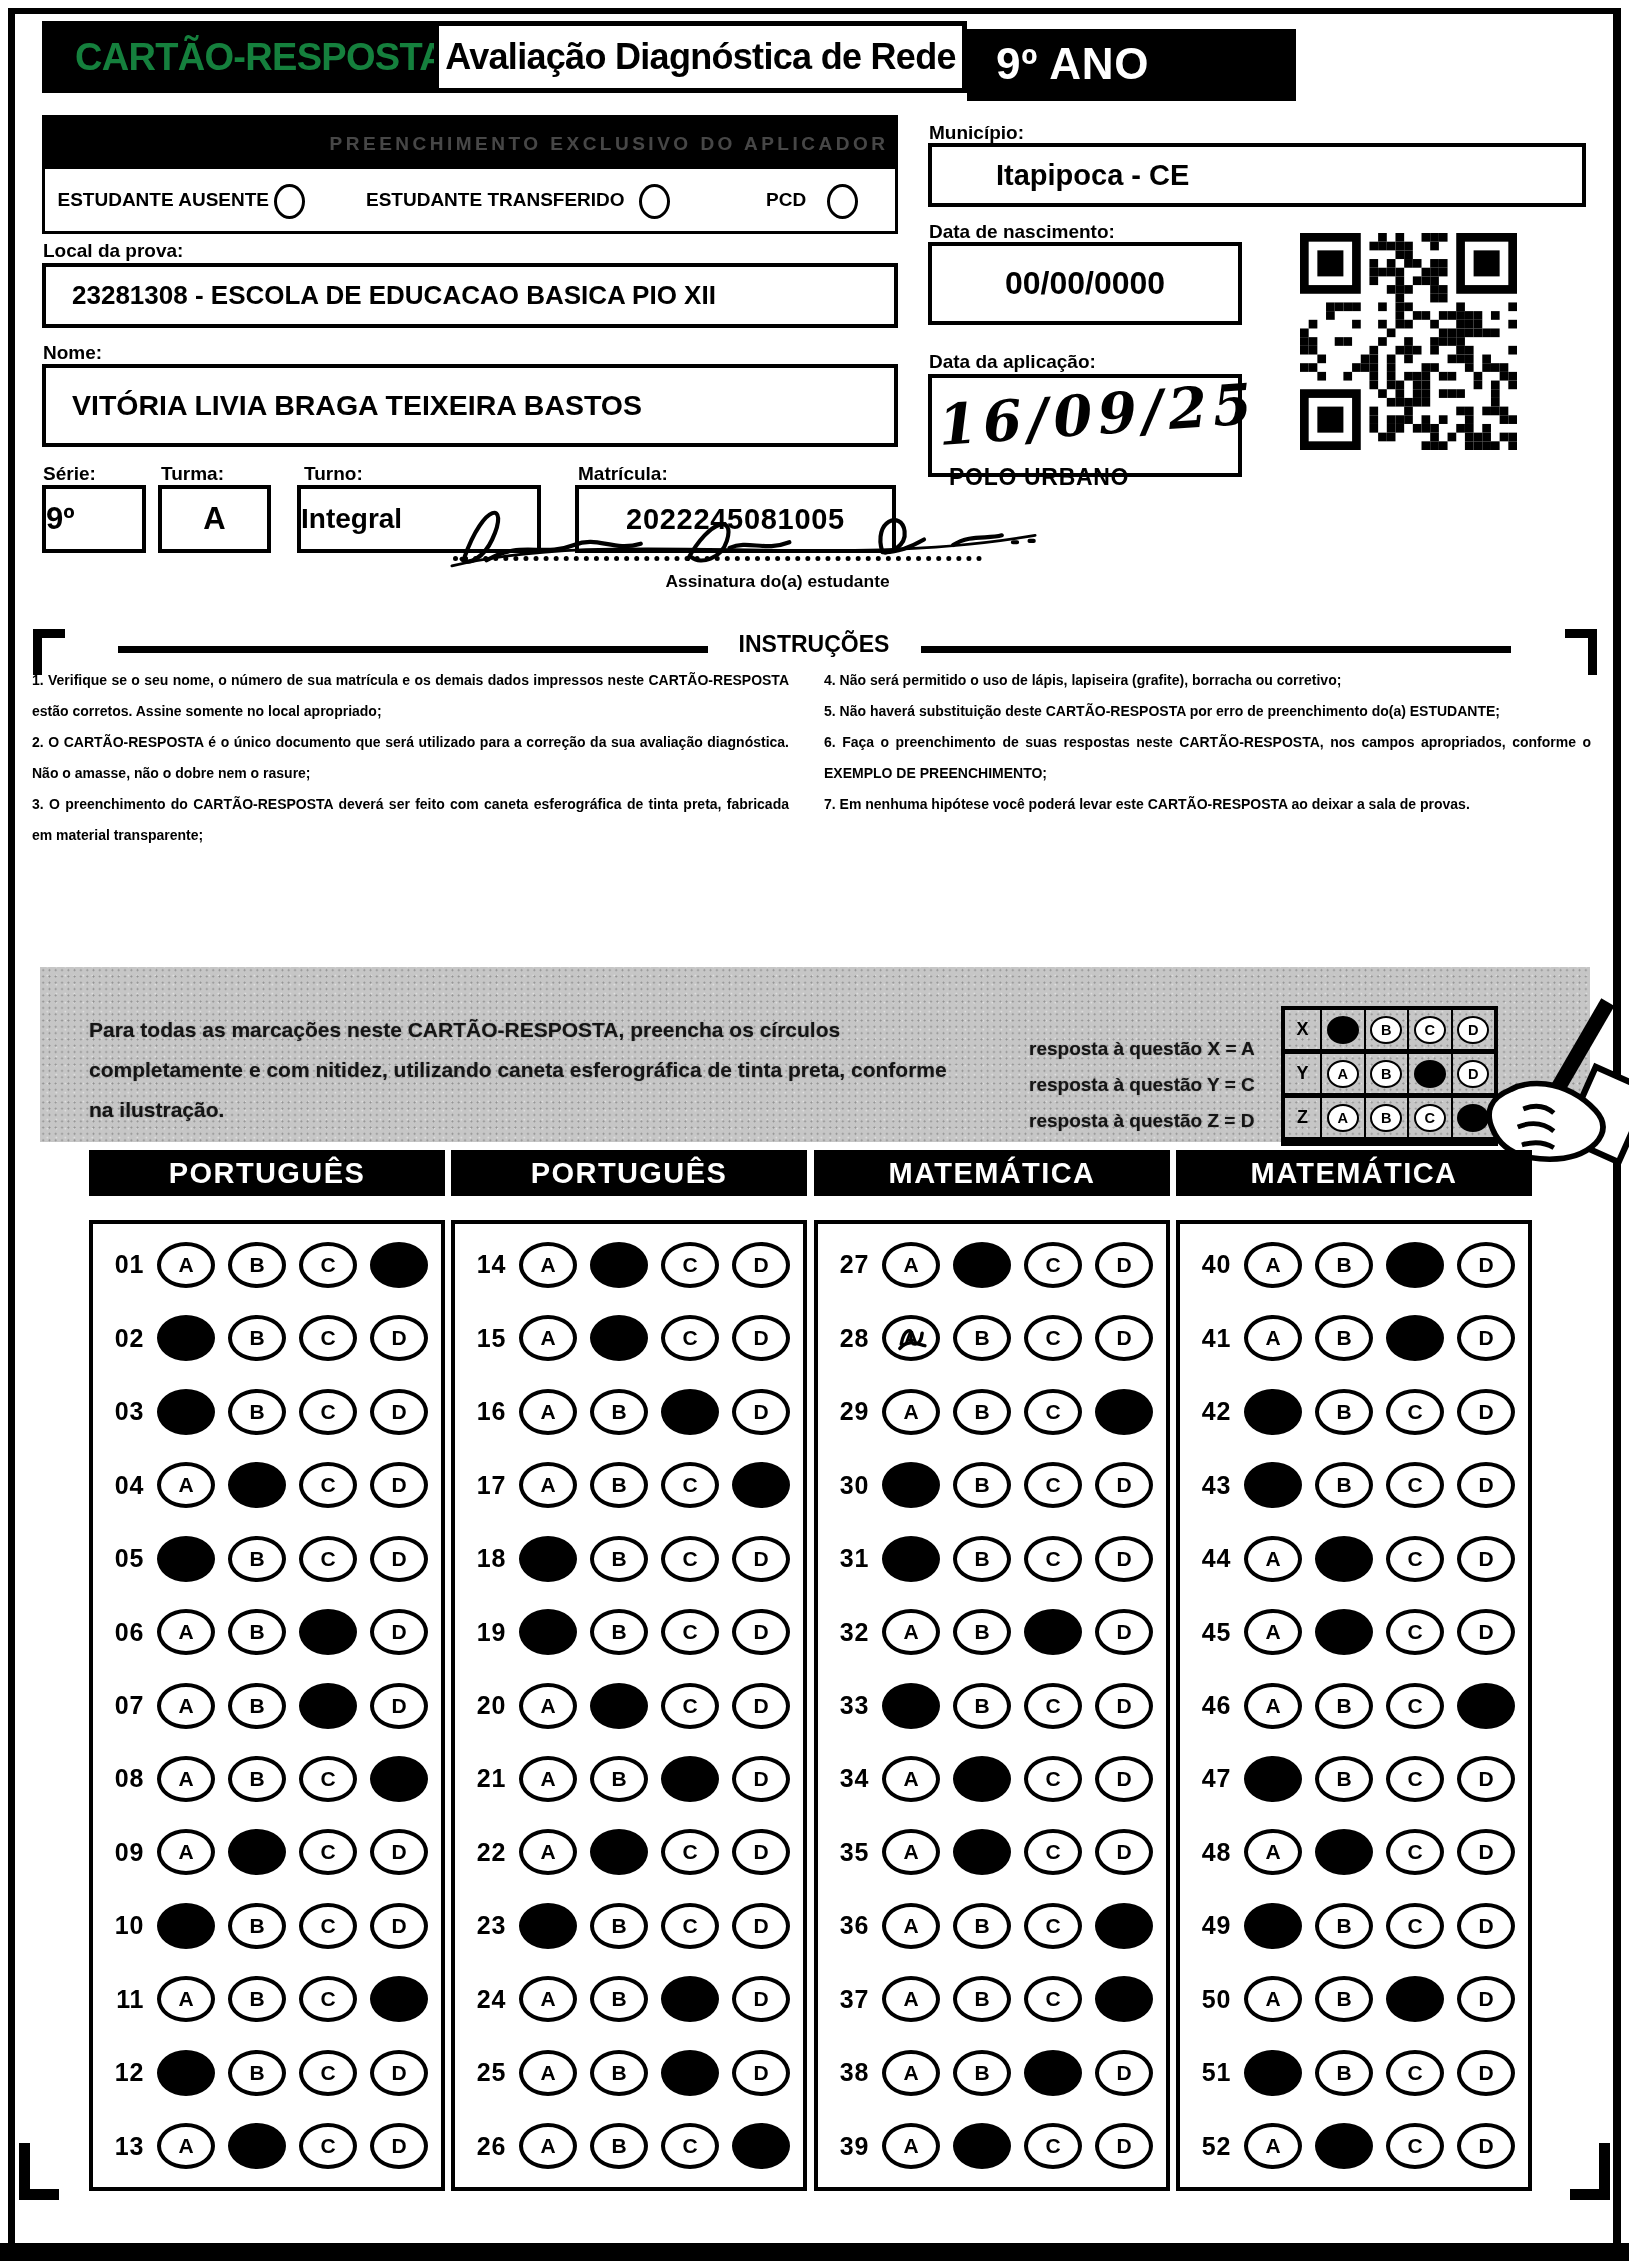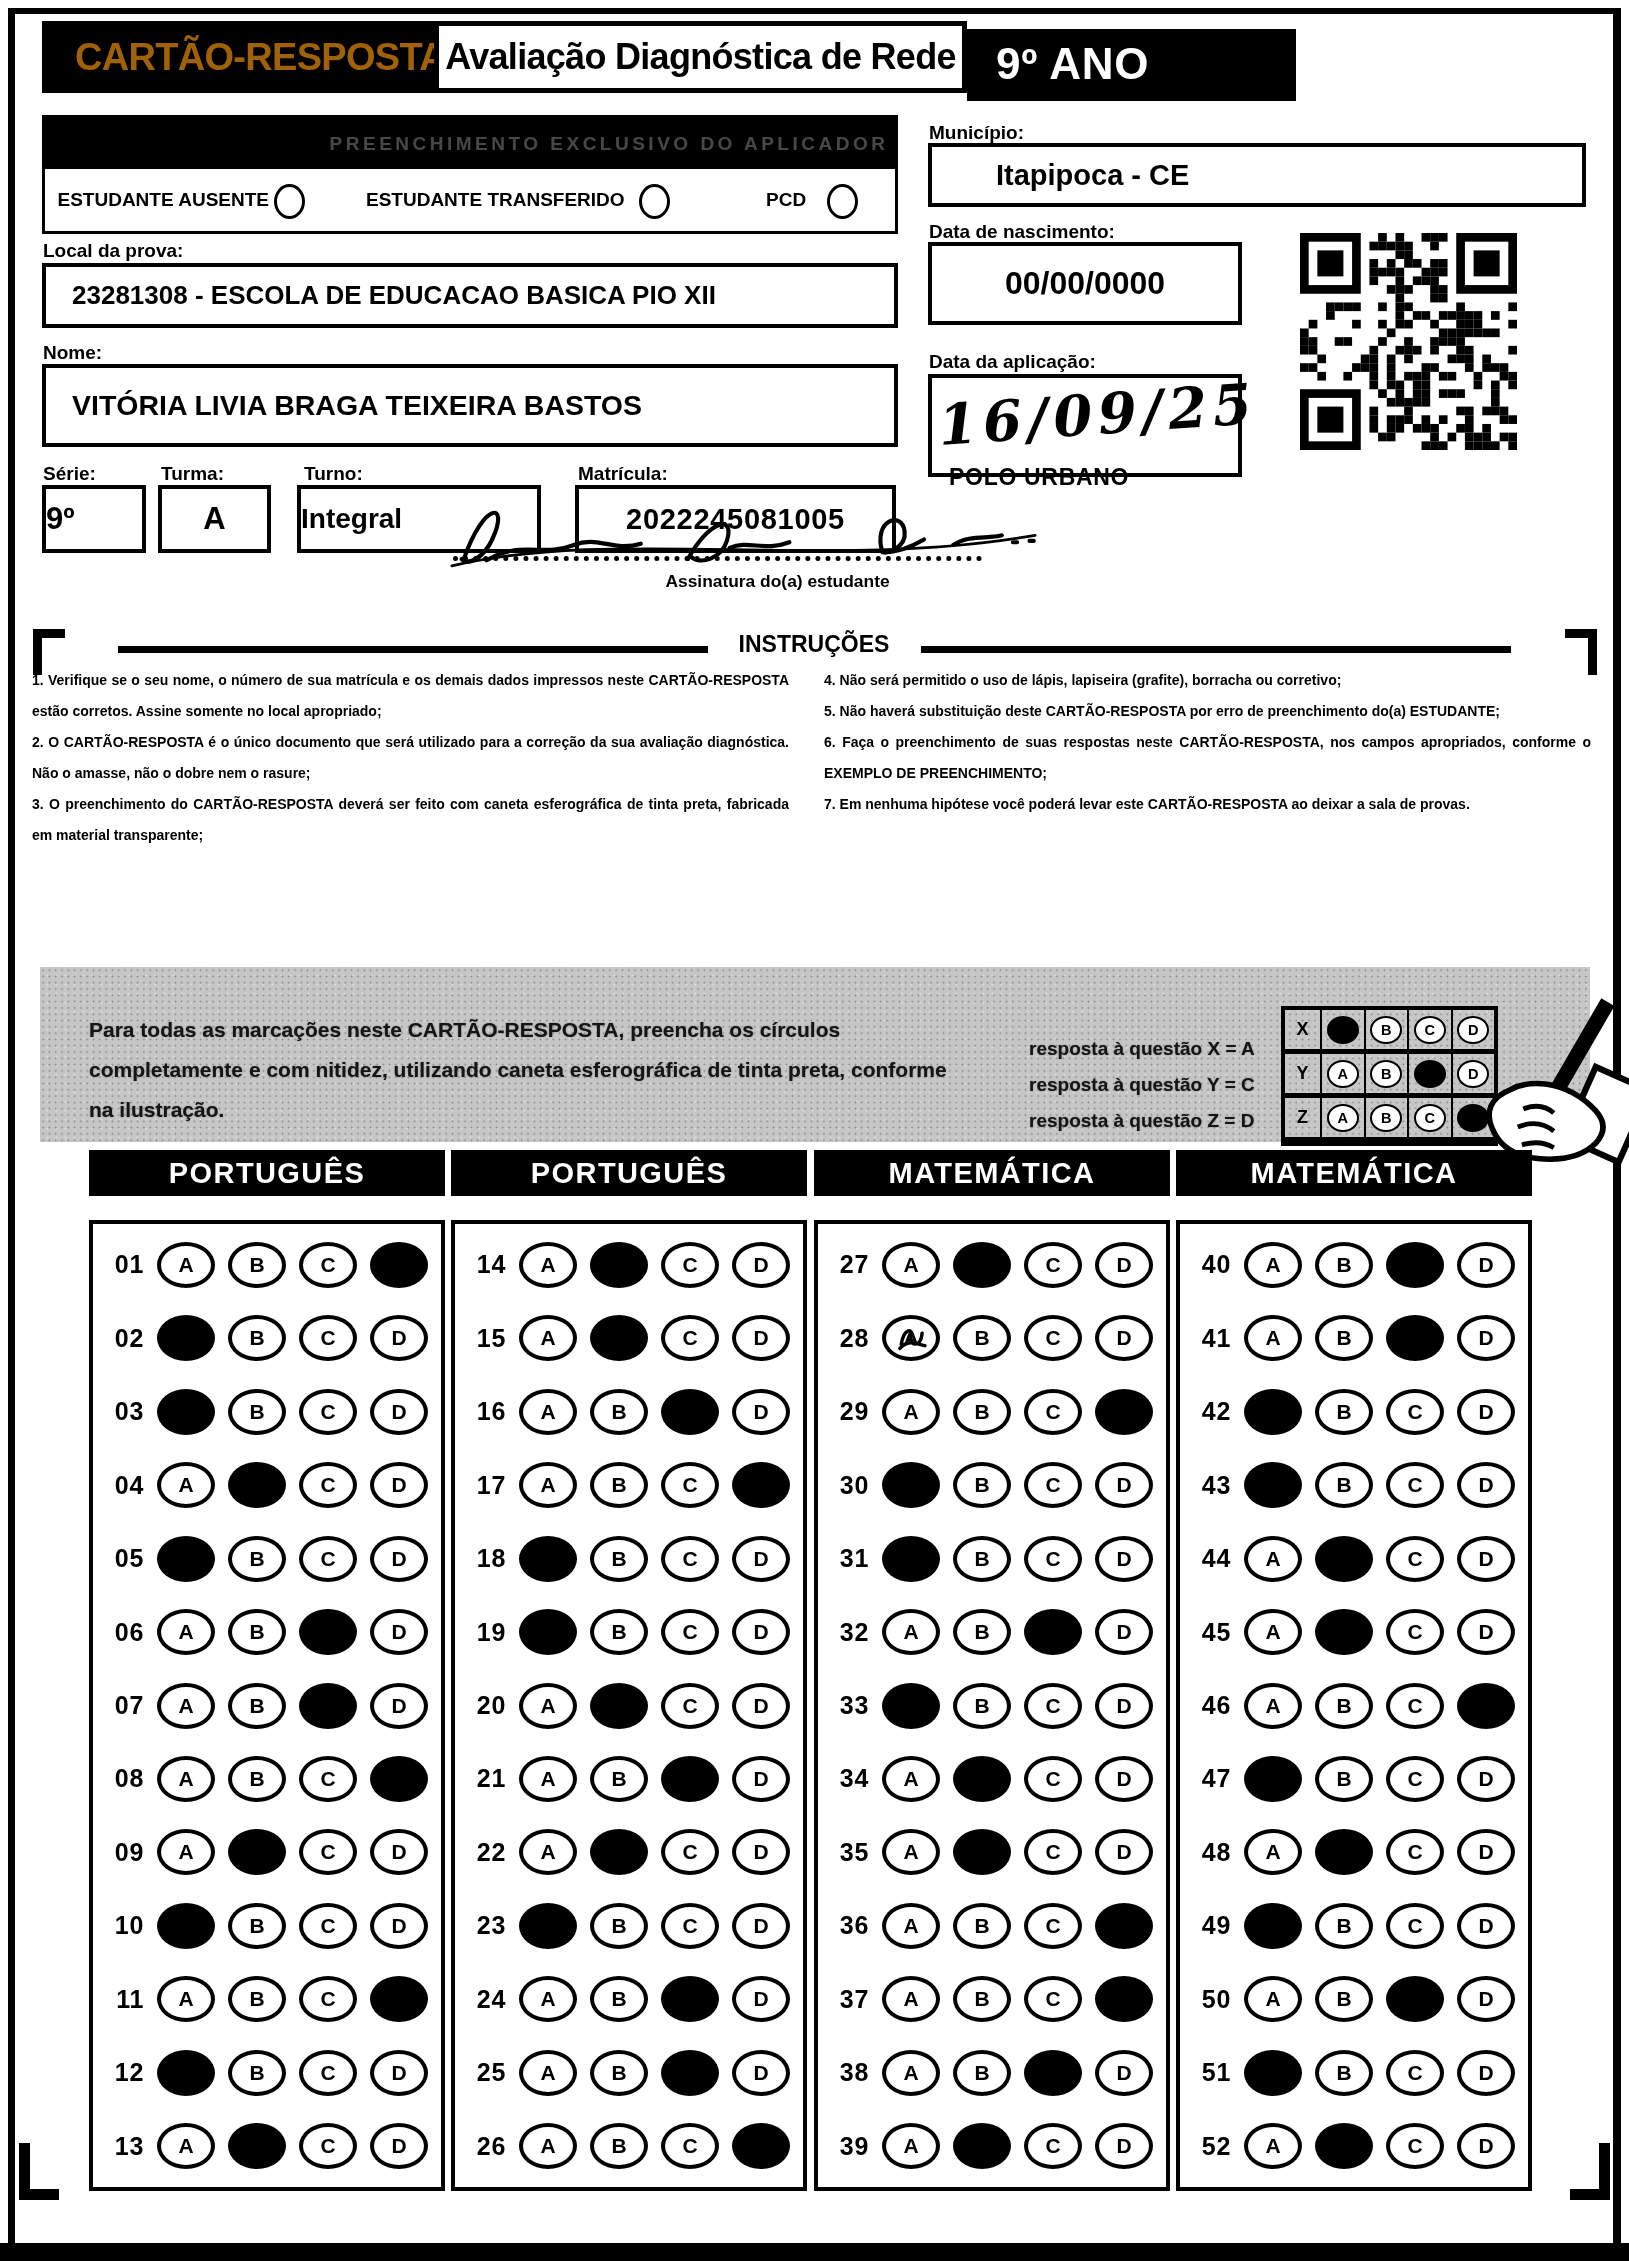--- a/index.html
+++ b/index.html
@@ -5,21 +5,21 @@
   html,body{margin:0;padding:0;background:#fff;}
   body{width:1630px;height:2261px;position:relative;overflow:hidden;
        font-family:"Liberation Sans","DejaVu Sans",sans-serif;color:#000;}
   .abs{position:absolute;}
   .bold{font-weight:bold;}
 
   
   .pb{position:absolute;background:#000;}
 
   
-  #hdr-card{left:42px;top:21px;width:392px;height:72px;background:#000;color:#a16207;
+  #hdr-card{left:42px;top:21px;width:392px;height:72px;background:#000;color:#15803d;
             font-size:38px;font-weight:bold;line-height:72px;padding-left:33px;letter-spacing:-0.7px;}
   #hdr-exam{left:434px;top:21px;width:533px;height:72px;background:#fff;border:5.6px solid #000;
             box-sizing:border-box;text-align:center;font-size:36px;font-weight:bold;line-height:61px;letter-spacing:-0.7px;}
   #hdr-grade{left:967px;top:21px;width:300px;height:72px;background:#000;color:#fff;
              font-size:44px;font-weight:bold;line-height:69px;padding-left:29px;letter-spacing:0.7px;margin-top:8px;}
 
   
   #app-panel{left:42px;top:115px;width:856px;height:119px;border:3.5px solid #000;box-sizing:border-box;background:#fff;}
   #app-bar{position:absolute;left:0;top:0;right:0;height:51px;background:#000;color:rgba(255,255,255,0.28);
            font-size:19px;font-weight:bold;letter-spacing:3.5px;line-height:51px;text-align:center;padding-left:278px;}

